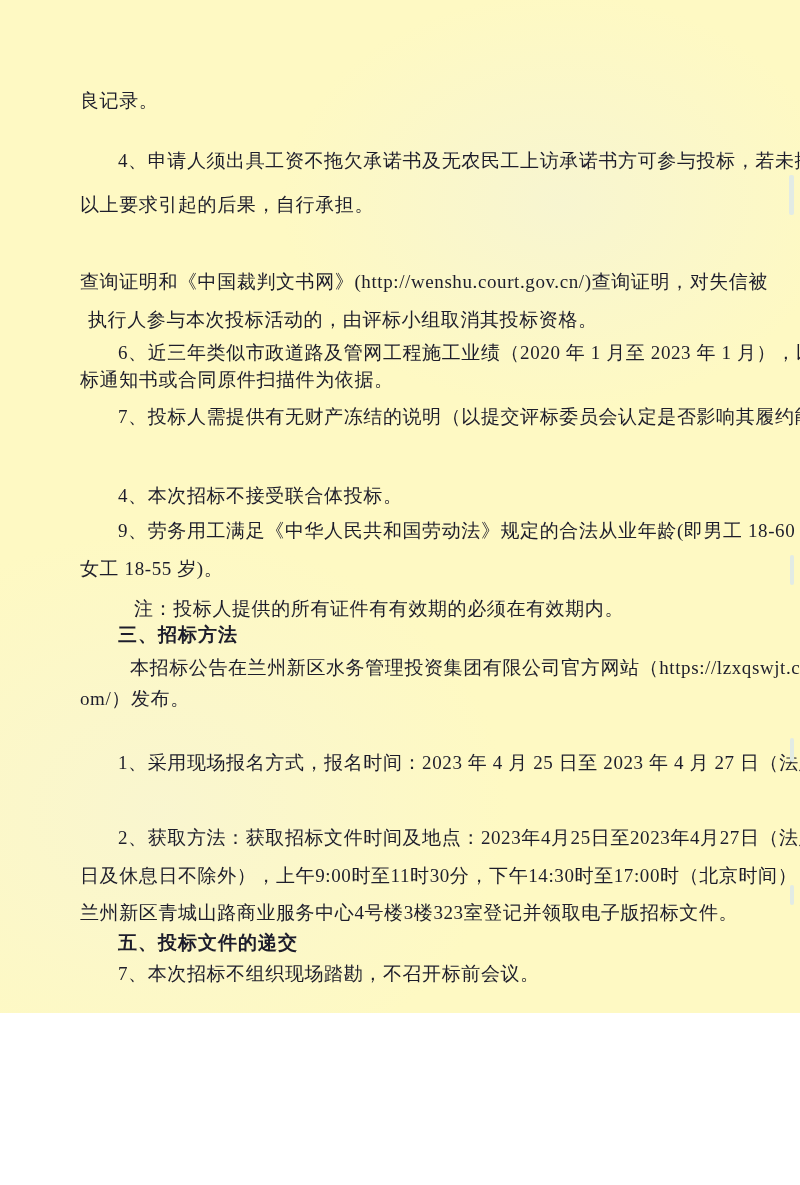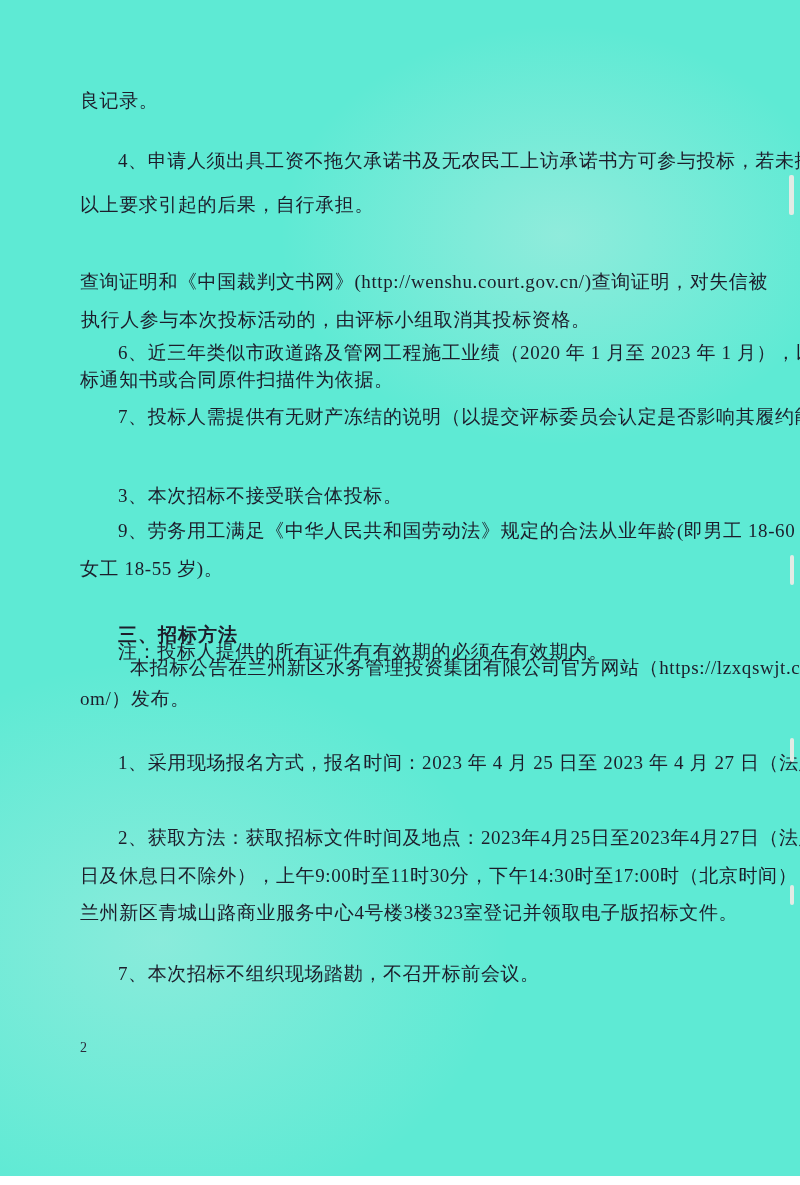--- a/index.html
+++ b/index.html
@@ -3,22 +3,22 @@
 <meta charset="utf-8">
 <style>
   html, body {
     margin: 0;
     padding: 0;
     background: #ffffff;
   }
   .page {
     position: relative;
     width: 800px;
-    height: 1176px;
-    background: #5eead4;
+    height: 1013px;
+    background: #fef9c3;
     overflow: hidden;
     font-family: "Liberation Serif", "DejaVu Serif", serif;
     color: #1d1d2b;
   }
   
   .page::before {
     content: "";
     position: absolute;
     inset: 0;
     background:
@@ -53,46 +53,47 @@
 <body>
 
 <div class="page">
 
   <div class="tline" style="top:88px;  left:80px;">良记录。</div>
 
   <div class="tline" style="top:148px; left:118px;">4、申请人须出具工资不拖欠承诺书及无农民工上访承诺书方可参与投标，若未按</div>
   <div class="tline" style="top:192px; left:80px;">以上要求引起的后果，自行承担。</div>
 
   <div class="tline" style="top:269px; left:80px;">查询证明和《中国裁判文书网》(http://wenshu.court.gov.cn/)查询证明，对失信被</div>
-  <div class="tline" style="top:307px; left:81px;">执行人参与本次投标活动的，由评标小组取消其投标资格。</div>
+  <div class="tline" style="top:307px; left:88px;">执行人参与本次投标活动的，由评标小组取消其投标资格。</div>
 
   <div class="tline" style="top:340px; left:118px;">6、近三年类似市政道路及管网工程施工业绩（2020 年 1 月至 2023 年 1 月），以中</div>
   <div class="tline" style="top:367px; left:80px;">标通知书或合同原件扫描件为依据。</div>
 
   <div class="tline" style="top:404px; left:118px;">7、投标人需提供有无财产冻结的说明（以提交评标委员会认定是否影响其履约能</div>
 
-  <div class="tline" style="top:483px; left:118px;">3、本次招标不接受联合体投标。</div>
+  <div class="tline" style="top:483px; left:118px;">4、本次招标不接受联合体投标。</div>
 
   <div class="tline" style="top:518px; left:118px;">9、劳务用工满足《中华人民共和国劳动法》规定的合法从业年龄(即男工 18-60 岁；</div>
   <div class="tline" style="top:556px; left:80px;">女工 18-55 岁)。</div>
 
-  <div class="tline" style="top:596px; left:118px;margin-top:43px;">注：投标人提供的所有证件有有效期的必须在有效期内。</div>
+  <div class="tline" style="top:596px; left:134px;">注：投标人提供的所有证件有有效期的必须在有效期内。</div>
 
   <div class="tline bold" style="top:622px; left:118px;">三、招标方法</div>
 
   <div class="tline" style="top:655px; left:130px;">本招标公告在兰州新区水务管理投资集团有限公司官方网站（https://lzxqswjt.c</div>
   <div class="tline" style="top:686px; left:80px;">om/）发布。</div>
 
 
   <div class="tline" style="top:750px; left:118px;">1、采用现场报名方式，报名时间：2023 年 4 月 25 日至 2023 年 4 月 27 日（法定节</div>
 
   <div class="tline" style="top:825px; left:118px;">2、获取方法：获取招标文件时间及地点：2023年4月25日至2023年4月27日（法定节假</div>
   <div class="tline" style="top:863px; left:80px;">日及休息日不除外），上午9:00时至11时30分，下午14:30时至17:00时（北京时间），在</div>
   <div class="tline" style="top:900px; left:80px;">兰州新区青城山路商业服务中心4号楼3楼323室登记并领取电子版招标文件。</div>
 
+  <div class="tline bold" style="top:930px; left:118px;">五、投标文件的递交</div>
 
   <div class="tline" style="top:961px; left:118px;">7、本次招标不组织现场踏勘，不召开标前会议。</div>
 
   <div class="pagenum" style="top:1040px; left:80px;">2</div>
 
   <div class="artifact" style="top:175px; left:789px; width:5px; height:40px;"></div>
   <div class="artifact" style="top:555px; left:790px; width:4px; height:30px;"></div>
   <div class="artifact" style="top:738px; left:790px; width:4px; height:24px;"></div>
   <div class="artifact" style="top:885px; left:790px; width:4px; height:20px;"></div>
 

